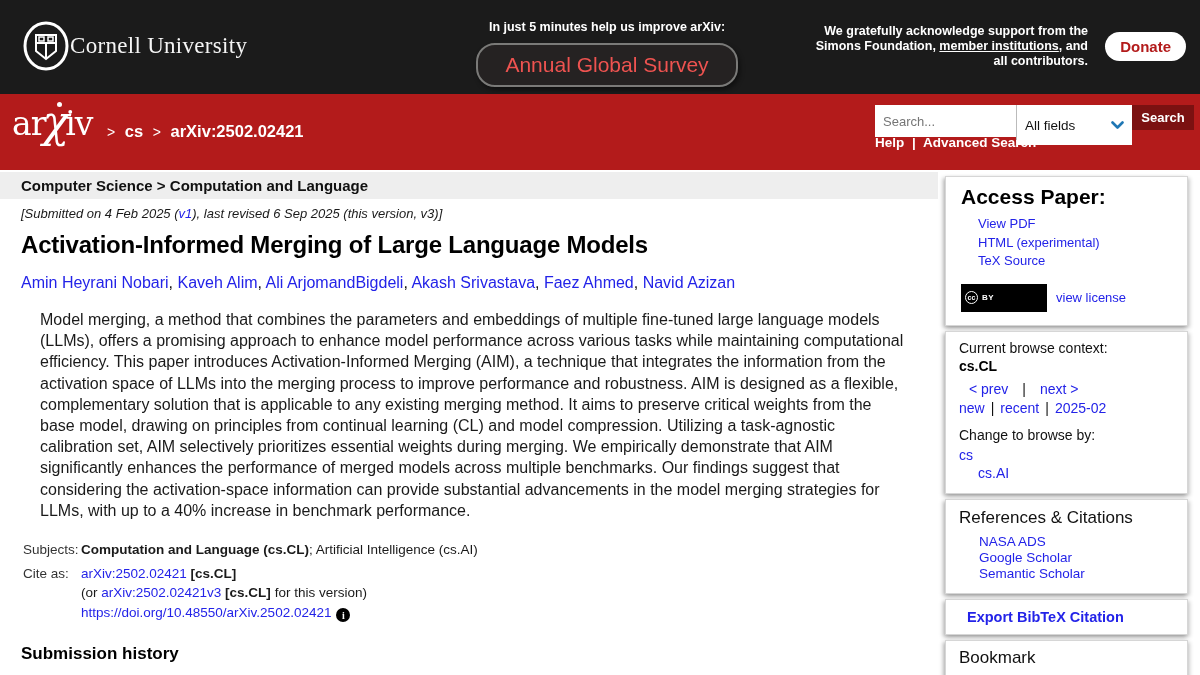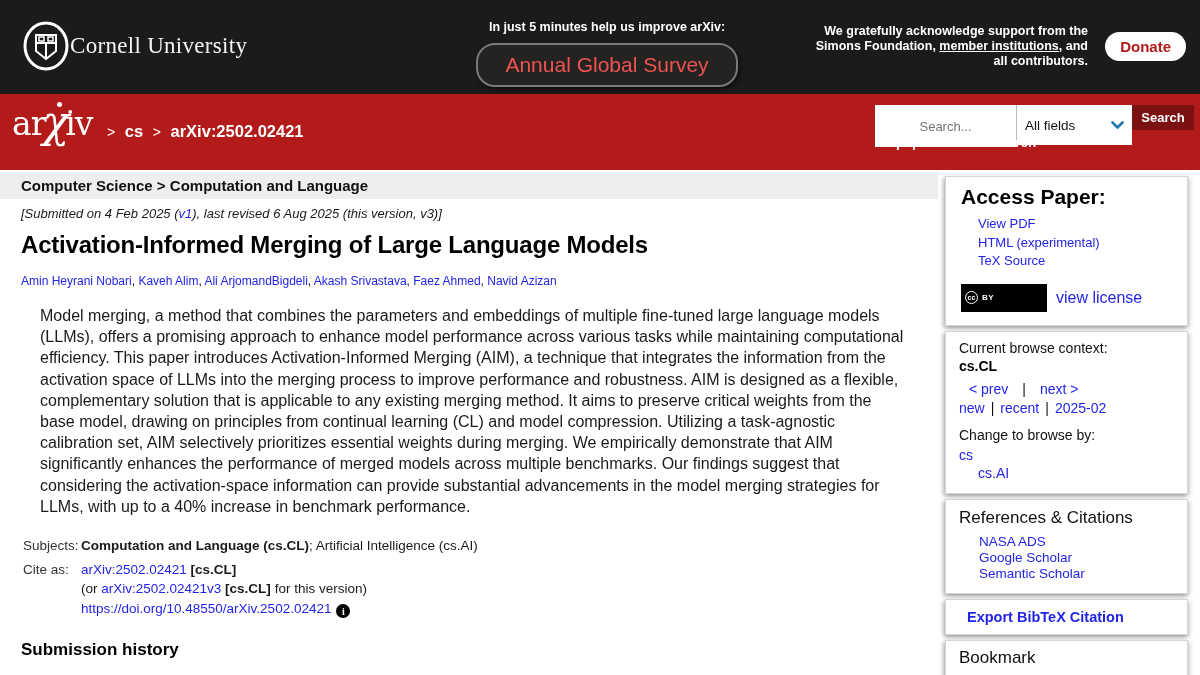--- a/index.html
+++ b/index.html
@@ -31,41 +31,41 @@
   
   .redbar{position:relative;height:76px;background:#b31b1b;}
   .arxiv-logo{position:absolute;left:12px;top:10px;color:#fff;
     font-family:"DejaVu Serif",serif;font-size:33px;letter-spacing:-1px;display:flex;align-items:flex-start;}
   .chi{font-size:44px;line-height:36px;margin:0 -3px;position:relative;font-style:italic;}
   .chi-dot{position:absolute;left:15px;top:-2px;width:5px;height:5px;border-radius:50%;background:#fff;}
   .crumb{position:absolute;left:102px;top:28px;color:#fff;font-size:16.5px;font-weight:700;}
   .crumb .sep{font-weight:400;margin:0 5px;font-size:14px;}
   .crumb-link{color:#fff;}
   .searchbar{position:absolute;left:875px;top:11px;display:flex;}
-  .searchbar input{width:125px;height:42px;border:none;padding:0 8px;font-size:13px;
-    font-family:"Liberation Sans",sans-serif;outline:none;color:#333;text-align:center;}
+  .searchbar input{width:125px;height:32px;border:none;padding:0 8px;font-size:13px;
+    font-family:"Liberation Sans",sans-serif;outline:none;color:#333;}
   .select{width:99px;height:40px;background:#fff;border-left:1px solid #bbb;
     display:flex;align-items:center;justify-content:space-between;padding:0 8px;font-size:13.5px;color:#111;gap:20px;}
   .search-btn{width:62px;height:25px;background:#7b1111;color:#fff;border:none;
     font-weight:700;font-size:13px;font-family:"Liberation Sans",sans-serif;cursor:pointer;}
   .help-row{position:absolute;left:875px;top:41px;color:#fff;font-size:13.5px;font-weight:700;}
   .help-row a{color:#fff;}
   .help-row span{margin:0 4px;}
 
   
   .subject-band{margin-top:2px;width:938px;height:27px;background:#eee;
     display:flex;align-items:center;padding-left:21px;box-sizing:border-box;
     font-size:15px;font-weight:700;color:#111;}
 
   
   .main{width:938px;}
   .dates{margin:7px 0 0 21px;font-size:13px;font-style:italic;color:#1a1a1a;}
   .dates .blue{font-style:italic;}
   .title{margin:10px 0 0 21px;font-size:24px;font-weight:700;color:#000;letter-spacing:-.2px;}
-  .authors{margin:15px 0 0 21px;font-size:12px;}
+  .authors{margin:15px 0 0 21px;font-size:16px;}
   .authors .asep{color:#111;}
   .abstract{margin:17px 0 0 40px;width:866px;font-size:16px;line-height:21.2px;color:#1a1a1a;}
   .meta{margin:19px 0 0 23px;font-size:13.5px;}
   .meta-row{display:flex;line-height:19.2px;}
   .meta-label{width:58px;flex:none;color:#333;}
   .meta-val{color:#1a1a1a;}
   .row-gap{margin-top:5px;}
   .bold{font-weight:700;}
   .info-icon{display:inline-flex;width:14px;height:14px;border-radius:50%;background:#000;color:#fff;
     align-items:center;justify-content:center;font-size:10px;font-weight:700;
@@ -80,21 +80,21 @@
   .access{padding:8px 8px 13px 15px;}
   .access-h{font-size:21px;font-weight:700;color:#000;}
   .access-links{margin:6px 0 0 17px;font-size:13px;line-height:18.5px;}
   .access-links a{display:block;}
   .cc-row{margin-top:13px;display:flex;align-items:center;gap:9px;}
   .ccbadge{display:inline-flex;align-items:center;width:86px;height:28px;background:#000;
     border:1px solid #000;box-sizing:border-box;padding-left:3px;gap:4px;}
   .cc-circ{width:11px;height:11px;border:1px solid #fff;border-radius:50%;color:#fff;
     font-size:7px;font-weight:700;display:flex;align-items:center;justify-content:center;}
   .cc-by{color:#fff;font-size:8px;font-weight:700;letter-spacing:.5px;}
-  .view-license{font-size:16px;}
+  .view-license{font-size:13px;}
   .browse{padding:8px 8px 12px 13px;font-size:14px;}
   .browse-ctx{font-weight:700;margin-top:2px;color:#000;}
   .prevnext{margin-top:7px;padding-left:10px;}
   .prevnext .pipe,.navline .pipe{color:#111;margin:0 6px;}
   .prevnext .pipe{margin:0 14px;}
   .navline{margin-top:3px;}
   .change-h{margin-top:11px;color:#111;}
   .cs-link{display:block;margin-top:4px;}
   .csai-link{display:block;margin:2px 0 0 19px;}
   .refs{padding:8px 8px 11px 13px;}
@@ -163,21 +163,21 @@
   <div class="help-row">
     <a>Help</a>
     <span>|</span>
     <a>Advanced Search</a>
   </div>
 </div>
 
 <div class="subject-band">Computer Science &gt; Computation and Language</div>
 
 <div class="main">
-  <p class="dates"><span>[Submitted on 4 Feb 2025 (</span><a class="blue">v1</a><span>), last revised 6 Aug 2025 (this version, v3)]</span></p>
+  <p class="dates"><span>[Submitted on 4 Feb 2025 (</span><a class="blue">v1</a><span>), last revised 6 Sep 2025 (this version, v3)]</span></p>
 
   <h1 class="title">Activation-Informed Merging of Large Language Models</h1>
 
   <div class="authors"><a class="blue">Amin Heyrani Nobari</a><span class="asep">, </span><a class="blue">Kaveh Alim</a><span class="asep">, </span><a class="blue">Ali ArjomandBigdeli</a><span class="asep">, </span><a class="blue">Akash Srivastava</a><span class="asep">, </span><a class="blue">Faez Ahmed</a><span class="asep">, </span><a class="blue">Navid Azizan</a></div>
 
   <p class="abstract">Model merging, a method that combines the parameters and embeddings of multiple fine-tuned large language models (LLMs), offers a promising approach to enhance model performance across various tasks while maintaining computational efficiency. This paper introduces Activation-Informed Merging (AIM), a technique that integrates the information from the activation space of LLMs into the merging process to improve performance and robustness. AIM is designed as a flexible, complementary solution that is applicable to any existing merging method. It aims to preserve critical weights from the base model, drawing on principles from continual learning (CL) and model compression. Utilizing a task-agnostic calibration set, AIM selectively prioritizes essential weights during merging. We empirically demonstrate that AIM significantly enhances the performance of merged models across multiple benchmarks. Our findings suggest that considering the activation-space information can provide substantial advancements in the model merging strategies for LLMs, with up to a 40% increase in benchmark performance.</p>
 
   <div class="meta">
     <div class="meta-row">
       <span class="meta-label">Subjects:</span>

